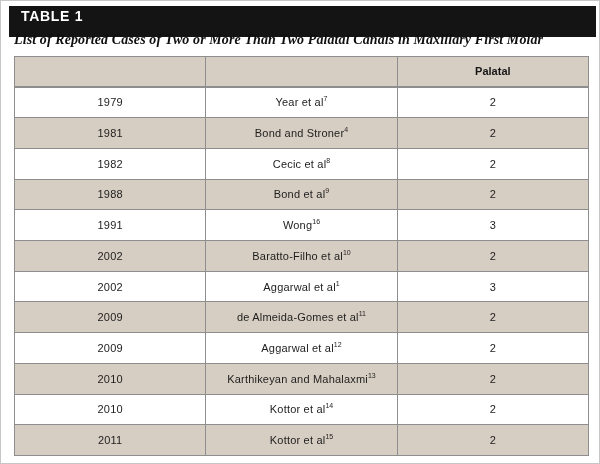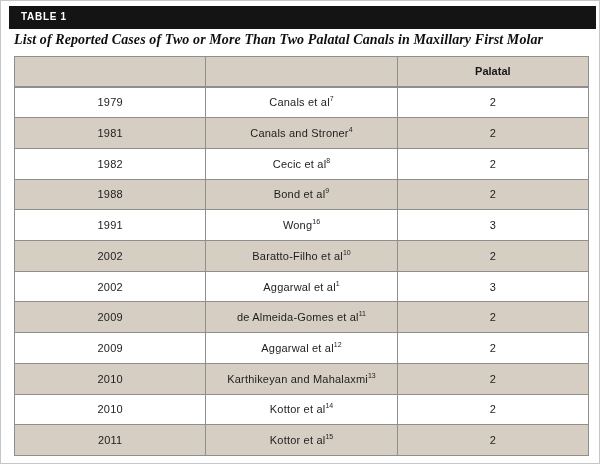--- a/index.html
+++ b/index.html
@@ -11,24 +11,24 @@
     box-sizing: border-box;
     position: relative;
     overflow: hidden;
     font-family: "Liberation Sans", sans-serif;
   }
   .tag-bar {
     position: absolute;
     left: 8px;
     top: 5px;
     width: 587px;
-    height: 23px;
+    height: 31px;
     background: var(--bar-bg, #141414);
     color: #ffffff;
-    font-size: 10px;
+    font-size: 14px;
     font-weight: bold;
     letter-spacing: 0.7px;
     line-height: 21px;
     padding-left: 12px;
     box-sizing: border-box;
   }
   .table-title {
     position: absolute;
     left: 13px;
     top: 31px;
@@ -86,26 +86,26 @@
   <thead>
     <tr class="shaded">
       <th></th>
       <th></th>
       <th>Palatal</th>
     </tr>
   </thead>
   <tbody>
       <tr>
         <td>1979</td>
-        <td><span>Canals et al</span><sup class="ref">7</sup></td>
+        <td><span>Year et al</span><sup class="ref">7</sup></td>
         <td>2</td>
       </tr>
       <tr class="shaded">
         <td>1981</td>
-        <td><span>Canals and Stroner</span><sup class="ref">4</sup></td>
+        <td><span>Bond and Stroner</span><sup class="ref">4</sup></td>
         <td>2</td>
       </tr>
       <tr>
         <td>1982</td>
         <td><span>Cecic et al</span><sup class="ref">8</sup></td>
         <td>2</td>
       </tr>
       <tr class="shaded">
         <td>1988</td>
         <td><span>Bond et al</span><sup class="ref">9</sup></td>

